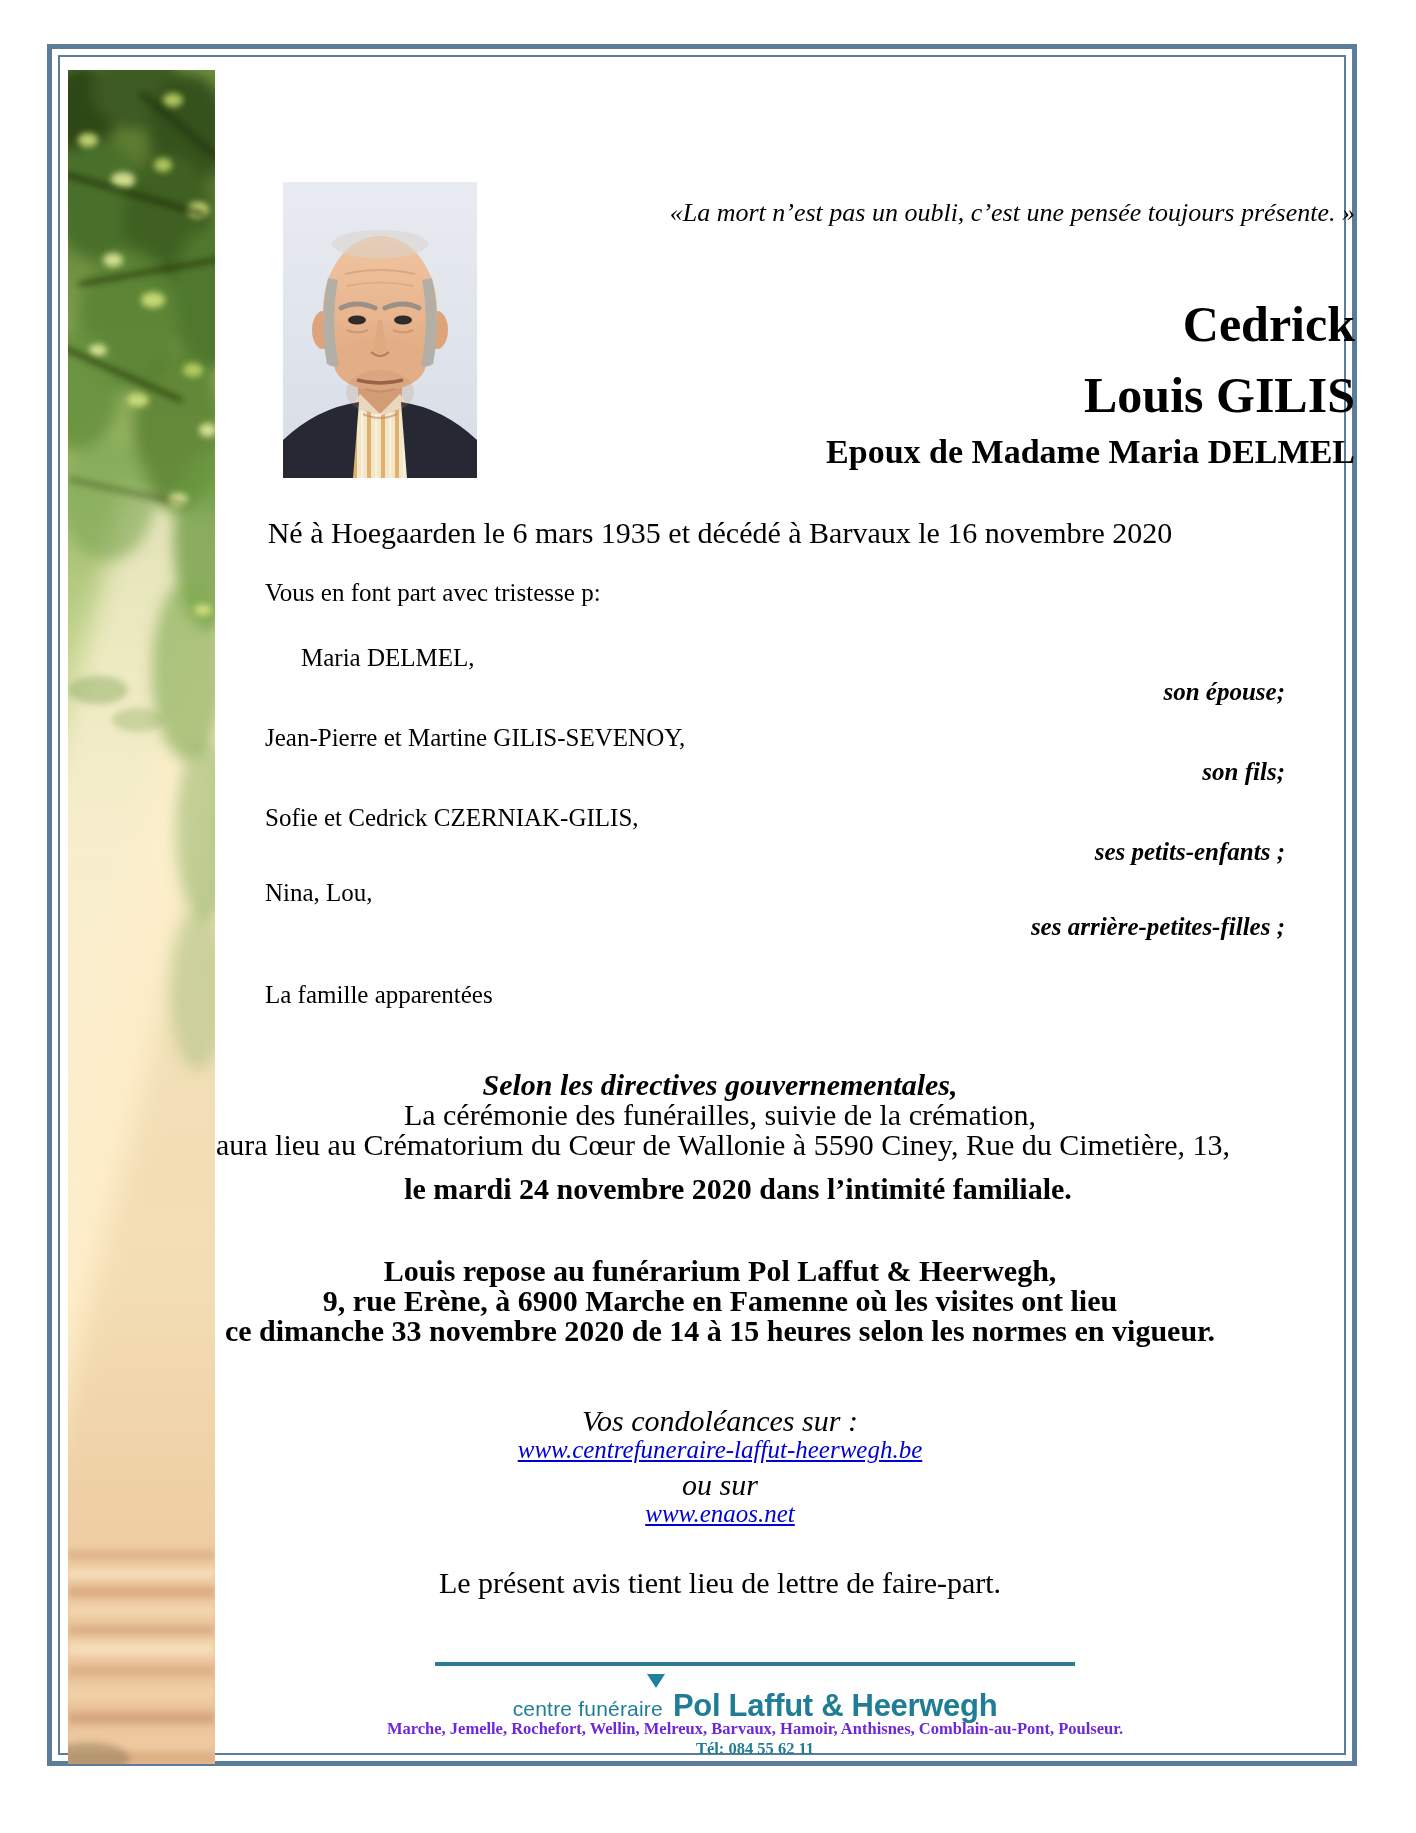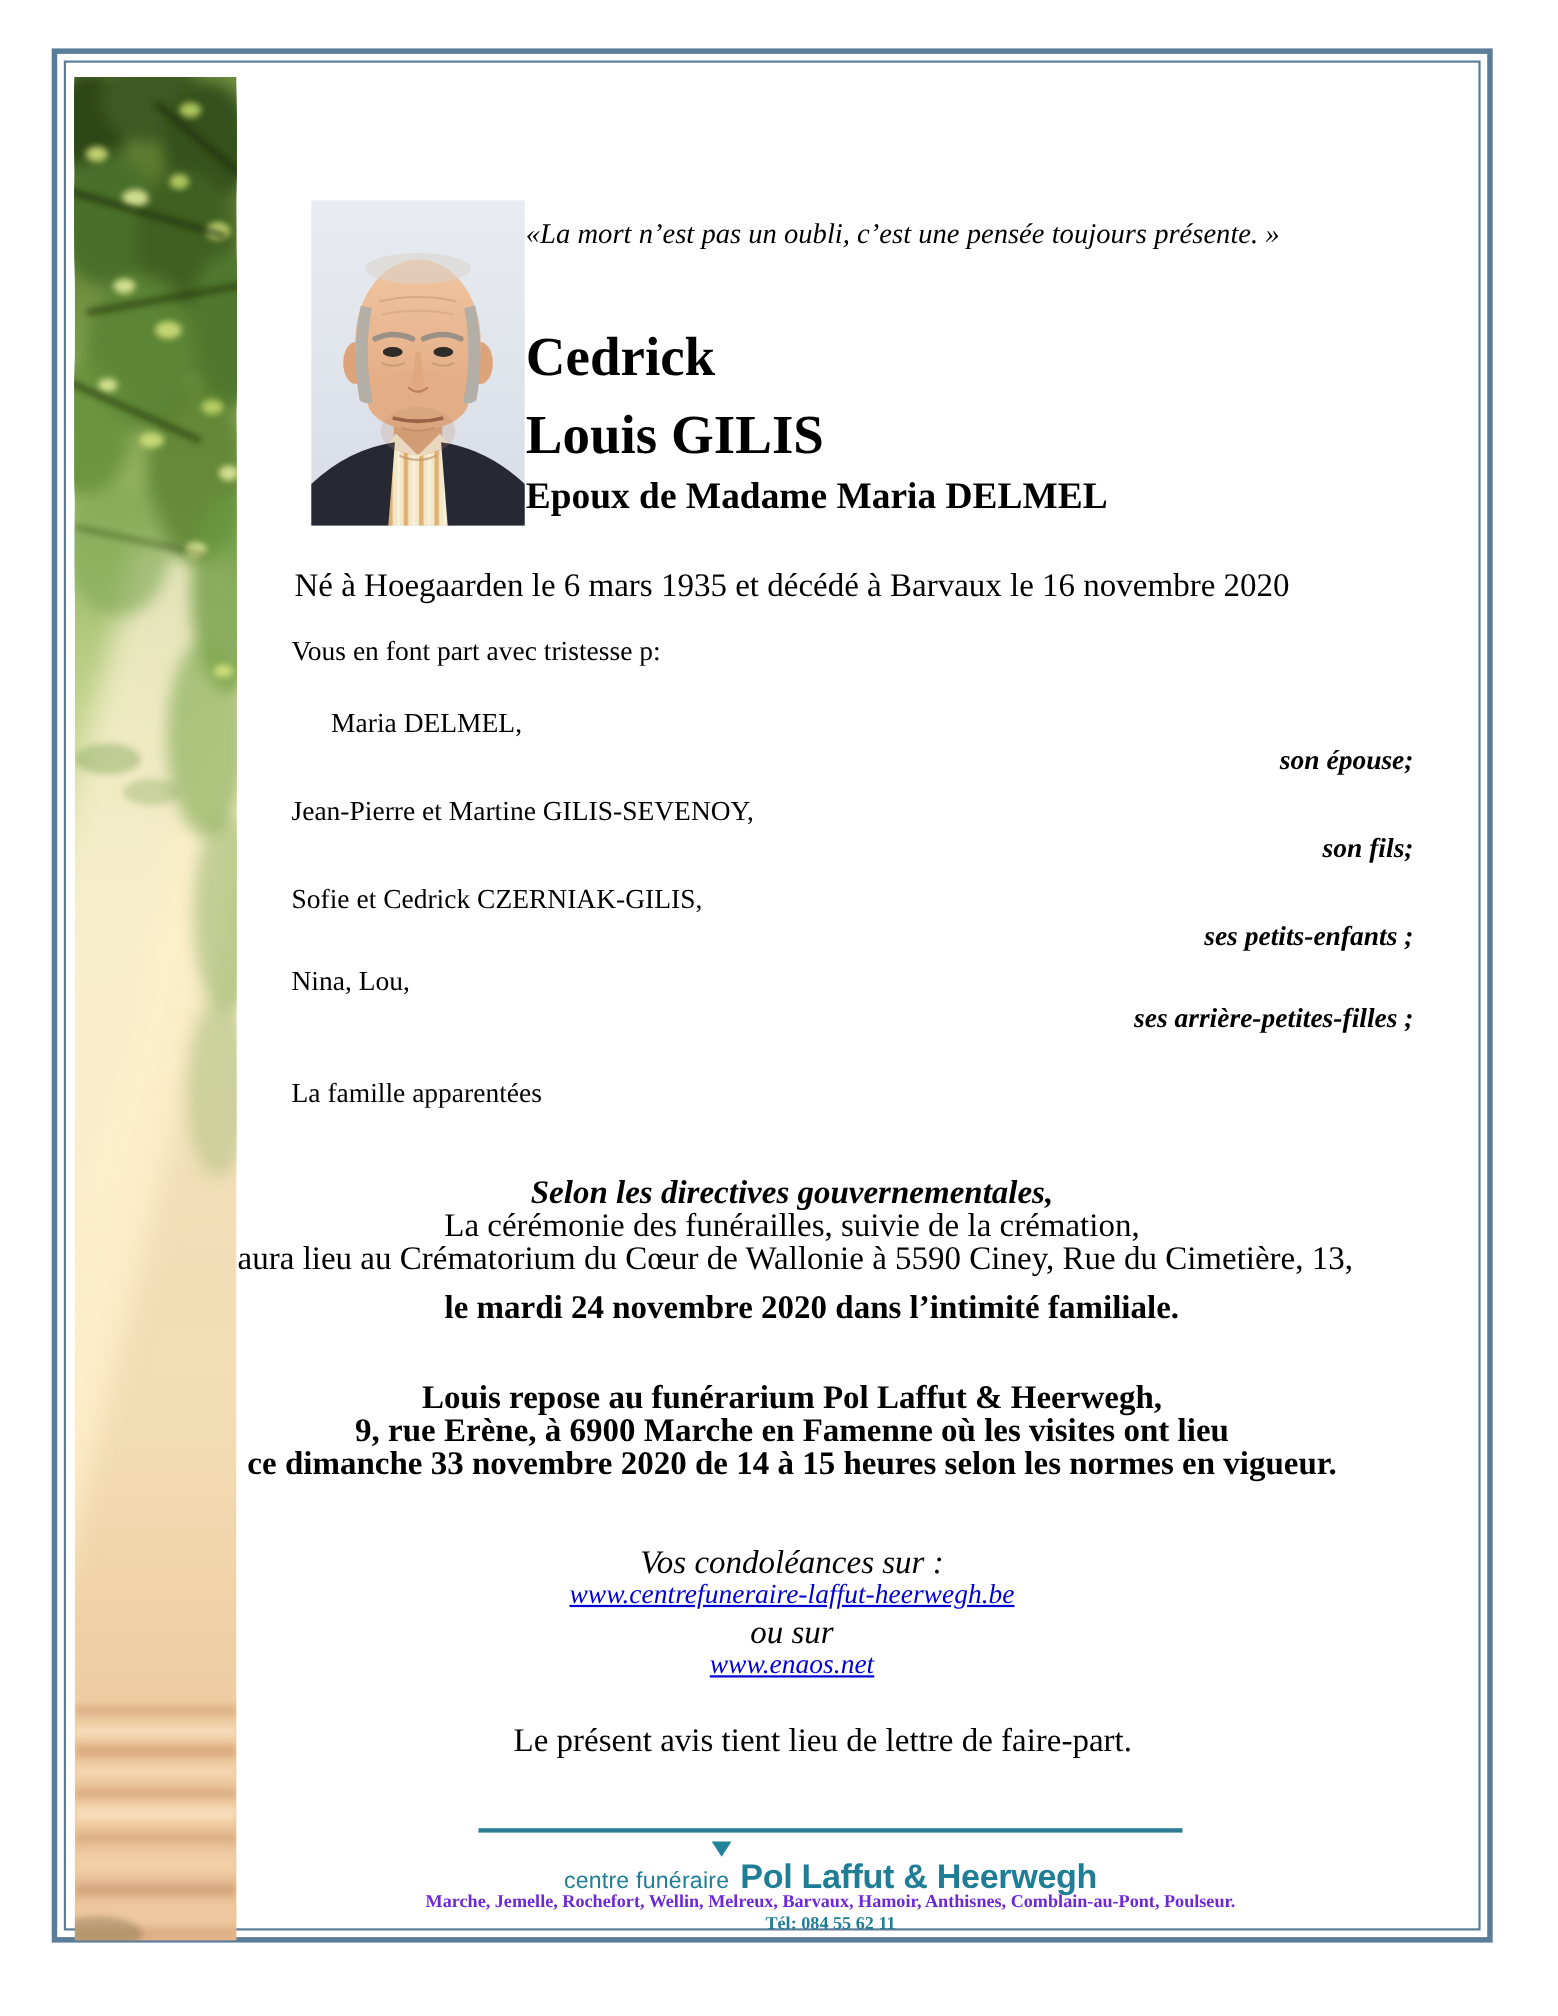--- a/index.html
+++ b/index.html
@@ -11,21 +11,21 @@
     position:absolute;left:47px;top:44px;width:1310px;height:1722px;
     border:5px solid #5c7d9a;box-sizing:border-box;
   }
   .frame-inner{
     position:absolute;left:58px;top:55px;width:1288px;height:1700px;
     border:2px solid #5c7d9a;box-sizing:border-box;
   }
   .strip{position:absolute;left:68px;top:70px;width:147px;height:1694px;}
   .portrait{position:absolute;left:282px;top:182px;width:196px;height:296px;}
   .abs{position:absolute;white-space:nowrap;}
-  .title-col{left:478px;width:877px;text-align:left;}
+  .title-col{left:478px;width:877px;text-align:right;}
   .body-col{left:216px;width:1008px;text-align:center;}
   .quote{font-style:italic;font-size:26px;}
   .big-title{font-weight:bold;font-size:50px;line-height:1.1;}
   .sub-title{font-weight:bold;font-size:34px;}
   .txt{font-size:30px;}
   .b{font-weight:bold;}
   .bi{font-weight:bold;font-style:italic;}
   .i{font-style:italic;}
   .name-line{left:265px;font-size:25px;text-align:left;}
   .role-line{left:265px;width:1020px;text-align:right;font-weight:bold;font-style:italic;font-size:25px;}
@@ -224,21 +224,21 @@
 
 <div class="abs body-col txt b" style="top:1254px;">Louis repose au funérarium Pol Laffut &amp; Heerwegh,</div>
 <div class="abs body-col txt b" style="top:1284px;">9, rue Erène, à 6900 Marche en Famenne où les visites ont lieu</div>
 <div class="abs body-col txt b" style="top:1314px;">ce dimanche 33 novembre 2020 de 14 à 15 heures selon les normes en vigueur.</div>
 
 <div class="abs body-col txt i" style="top:1404px;">Vos condoléances sur :</div>
 <div class="abs body-col" style="top:1436px;"><a class="cond-link">www.centrefuneraire-laffut-heerwegh.be</a></div>
 <div class="abs body-col txt i" style="top:1468px;">ou sur</div>
 <div class="abs body-col" style="top:1500px;"><a class="cond-link">www.enaos.net</a></div>
 
-<div class="abs body-col txt" style="top:1566px;padding-left:28px;">Le présent avis tient lieu de lettre de faire-part.</div>
+<div class="abs body-col txt" style="top:1566px;">Le présent avis tient lieu de lettre de faire-part.</div>
 
 <div class="footer-rule"></div>
 <div class="footer-tri"></div>
 <div class="brand-line">
   <span class="brand-prefix">centre funéraire</span><span class="brand-name">Pol Laffut &amp; Heerwegh</span>
 </div>
 <div class="towns-line">Marche, Jemelle, Rochefort, Wellin, Melreux, Barvaux, Hamoir, Anthisnes, Comblain-au-Pont, Poulseur.</div>
 <div class="tel-line">Tél: 084 55 62 11</div>
 
 </body></html>

